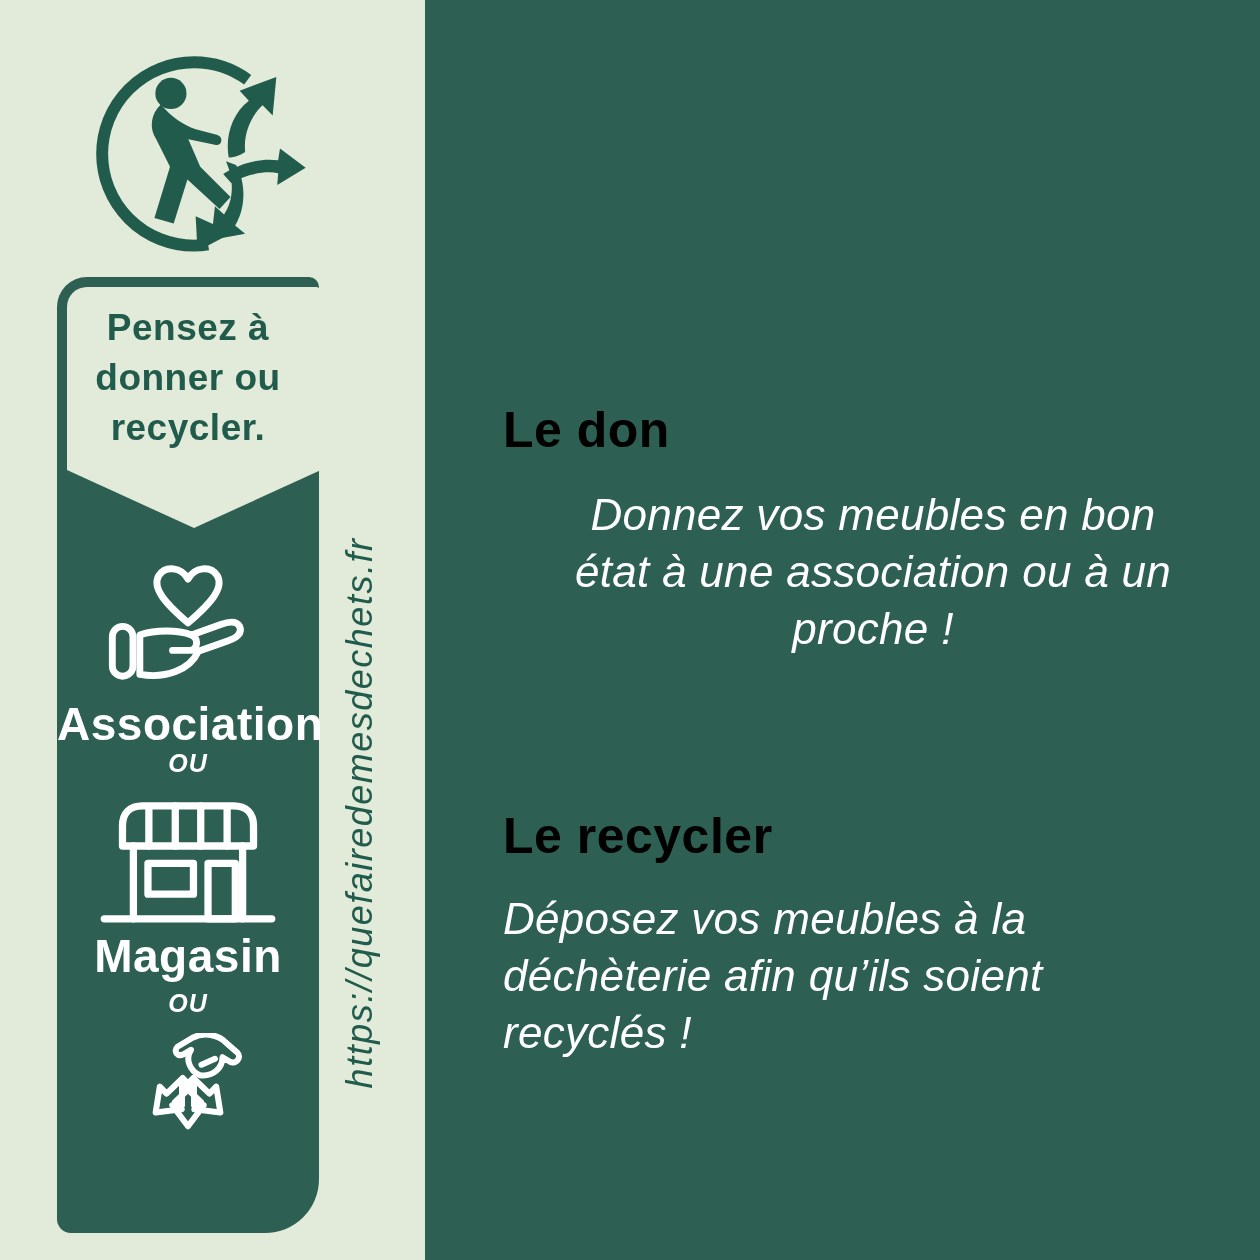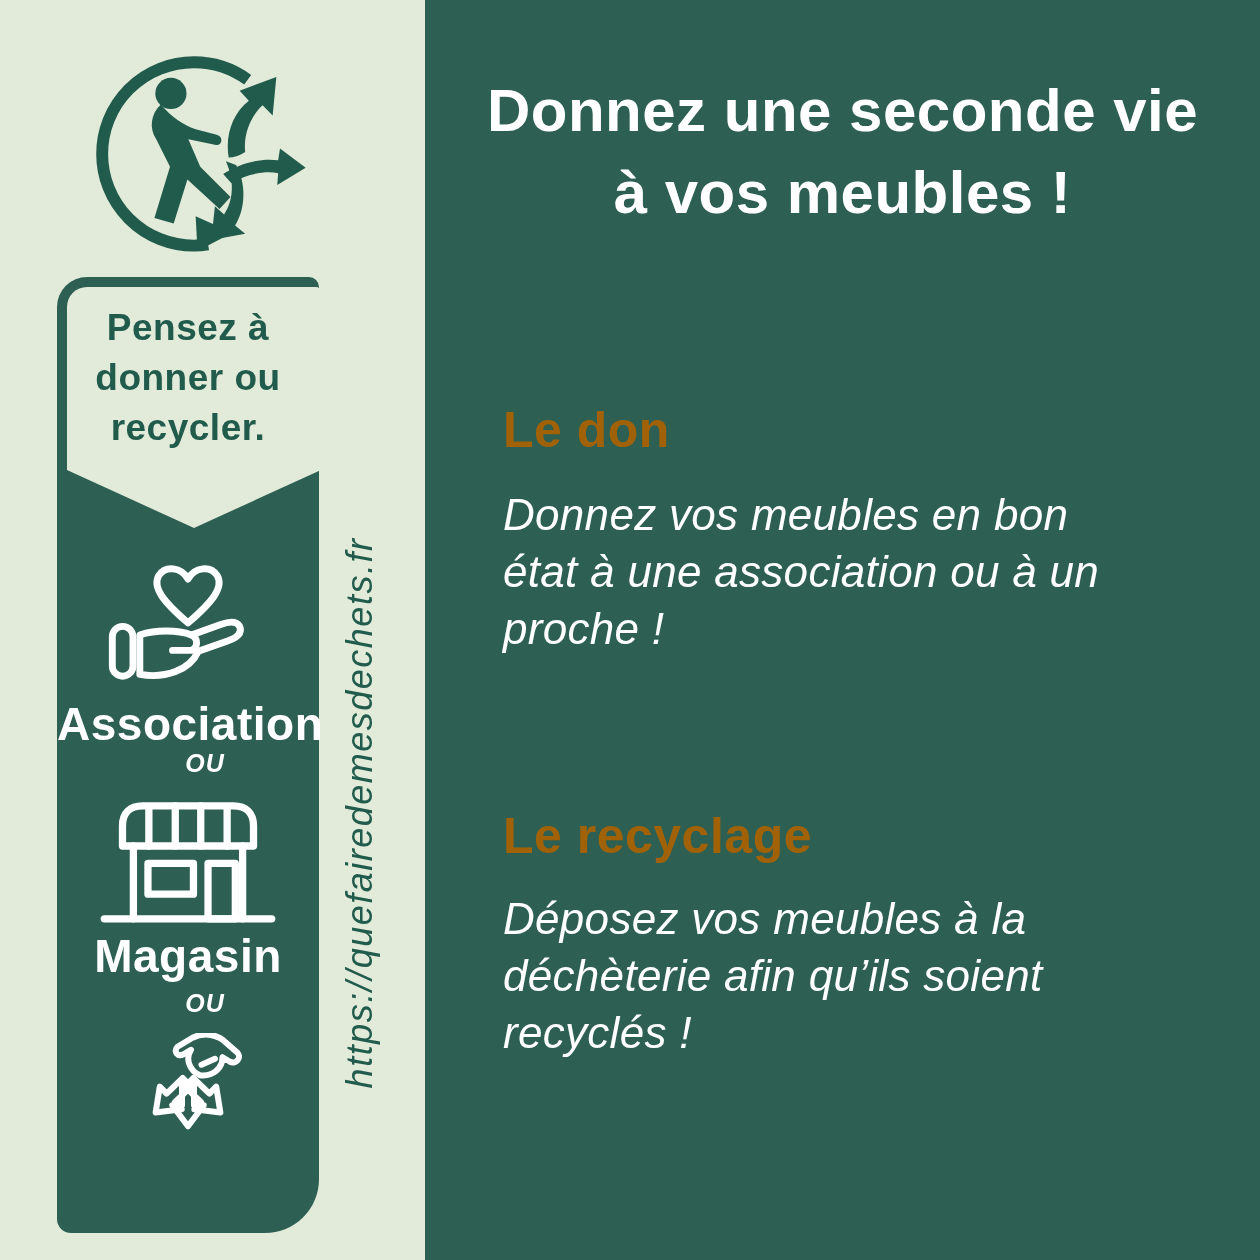--- a/index.html
+++ b/index.html
@@ -9,30 +9,30 @@
     font-family:"Liberation Sans", sans-serif;
   }
   
   .right-panel{position:absolute; left:425px; top:0; width:835px; height:1260px; background:#2d5f53;}
   .main-title{
     position:absolute; left:425px; top:70px; width:835px;
     text-align:center; color:#ffffff; font-weight:700; font-size:60px; line-height:82px;
     white-space:pre-line; letter-spacing:.5px;
   }
   .section-heading{
-    position:absolute; left:503px; color:#a16207; font-weight:700; font-size:50px; line-height:56px;
+    position:absolute; left:503px; color:#000000; font-weight:700; font-size:50px; line-height:56px;
     letter-spacing:.5px;
   }
   .heading-don{top:402px;}
   .heading-recyclage{top:808px;}
   .section-body{
     position:absolute; left:503px; width:740px; color:#ffffff;
     font-style:italic; font-size:44px; line-height:57px; white-space:pre-line; letter-spacing:.3px;
   }
-  .body-don{top:486px;}
+  .body-don{top:486px;text-align:center;}
   .body-recyclage{top:890px;font-style:italic;}
 
   
   .triman{position:absolute; left:93px; top:46px; width:220px; height:214px;}
 
   
   .ribbon{
     position:absolute; left:57px; top:277px; width:262px; height:956px;
     background:#2d5f53; border-radius:30px 10px 54px 14px;
   }
@@ -44,21 +44,21 @@
     position:absolute; left:10px; top:193px; width:254px; height:58px;
     background:#e2ead9; clip-path:polygon(0 0,100% 0,50% 100%);
   }
   .ribbon-text{
     position:absolute; left:0; top:26px; width:100%;
     text-align:center; color:#215b4c; font-weight:700; font-size:37px; line-height:50px;
     white-space:pre-line; letter-spacing:.5px;
   }
   .rb-item{position:absolute; width:100%; text-align:center; color:#ffffff;}
   .rb-label{font-weight:700; font-size:46px; letter-spacing:.5px;}
-  .rb-sep{font-style:italic; font-weight:600; font-size:25px; letter-spacing:1px;margin-left:17px;}
+  .rb-sep{font-style:italic; font-weight:600; font-size:25px; letter-spacing:1px;}
   .rb-icon{position:absolute; left:50%; transform:translateX(-50%);}
   .icon-heart-hand{top:270px;}
   .label-association{top:420px;}
   .sep-1{top:472px;}
   .icon-storefront{top:518px;}
   .label-magasin{top:652px;}
   .sep-2{top:712px;}
   .icon-sorting{top:756px;}
   .label-decheterie{top:886px;}
 
@@ -70,29 +70,27 @@
   }
 
   .icon-stroke{stroke:#ffffff; fill:none; stroke-width:8; stroke-linecap:round; stroke-linejoin:round;}
 </style>
 </head>
 <body>
 
 <div class="canvas">
 
   <div class="right-panel"></div>
-  <div class="main-title">Donnez une seconde vie
-à vos meubles !</div>
 
   <div class="section-heading heading-don">Le don</div>
   <div class="section-body body-don">Donnez vos meubles en bon
 état à une association ou à un
 proche !</div>
 
-  <div class="section-heading heading-recyclage">Le recyclage</div>
+  <div class="section-heading heading-recyclage">Le recycler</div>
   <div class="section-body body-recyclage">Déposez vos meubles à la
 déchèterie afin qu’ils soient
 recyclés !</div>
 
   <div class="triman">
     <svg viewBox="0 0 240 230" width="220" height="214">
       <g fill="#215b4c">
 
         <circle cx="110" cy="116" r="100" fill="none" stroke="#215b4c" stroke-width="13" pathLength="360" stroke-dasharray="0 81 225 54"></circle>
 

